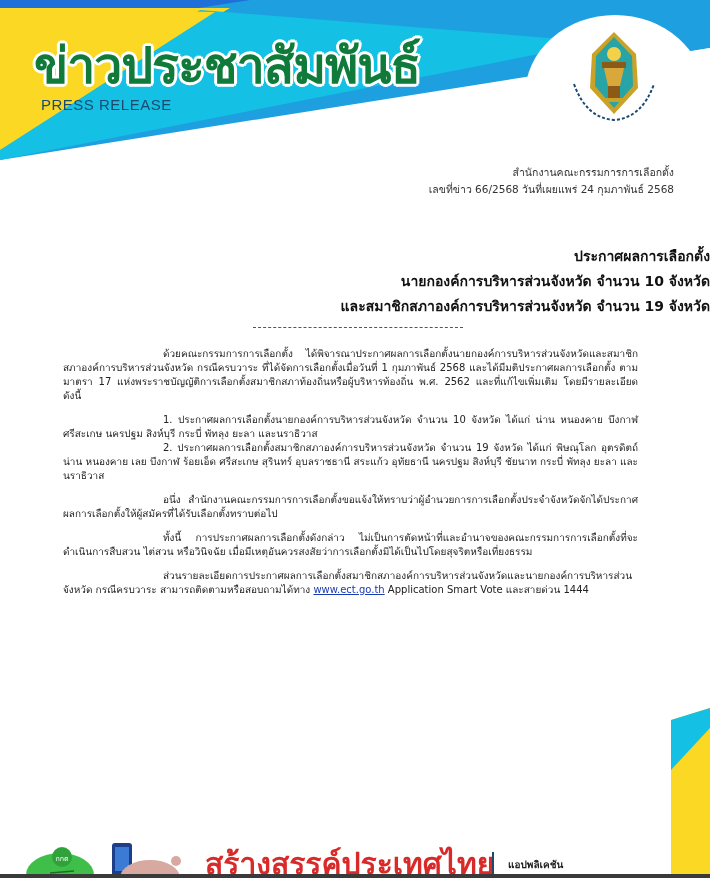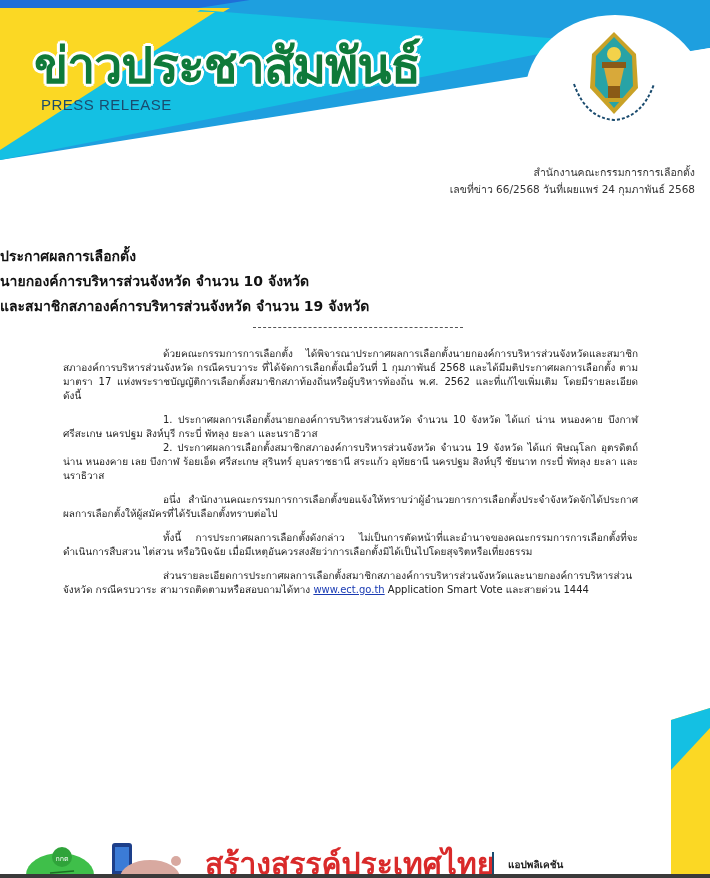--- a/index.html
+++ b/index.html
@@ -7,22 +7,22 @@
          font-family:"DejaVu Sans", "Liberation Sans", sans-serif; color:#222; }
   .banner { position:absolute; left:0; top:0; width:710px; height:160px; overflow:hidden; }
   .banner svg.bg { position:absolute; left:0; top:0; }
   .title-th { position:absolute; left:34px; top:36px; font-family:"DejaVu Sans", sans-serif;
               font-weight:bold; font-size:50px; line-height:60px; color:#0f7a3a; letter-spacing:-1px;
               -webkit-text-stroke:0px; text-shadow: 3px 0 0 #fff, -3px 0 0 #fff, 0 3px 0 #fff, 0 -3px 0 #fff,
               2px 2px 0 #fff, -2px -2px 0 #fff, 2px -2px 0 #fff, -2px 2px 0 #fff; }
   .title-en { position:absolute; left:41px; top:96px; font-family:"Liberation Sans", sans-serif;
               font-size:15px; color:#1a4b6e; letter-spacing:0.5px; }
   .logo { position:absolute; left:566px; top:28px; width:96px; height:96px; }
-  .header-meta { position:absolute; right:15px; top:164px; text-align:right; font-size:10.5px; line-height:17px; color:#333; }
-  .heading { position:absolute; left:0; width:710px; top:244px; text-align:left; font-weight:bold;
+  .header-meta { position:absolute; right:36px; top:164px; text-align:right; font-size:10.5px; line-height:17px; color:#333; }
+  .heading { position:absolute; left:0; width:710px; top:244px; text-align:right; font-weight:bold;
              font-size:14px; line-height:25px; color:#111; }
   .divider { position:absolute; left:253px; top:327px; width:210px; border-top:1px dashed #555; }
   .body { position:absolute; left:63px; width:575px; top:347px; font-size:10px; line-height:14px; color:#222; }
   .body p { margin:0 0 10px 0; text-align:justify; }
   .body p.tight { margin-bottom:0; }
   .indent { text-indent:100px; }
   .link { color:#1a3bb3; text-decoration:underline; }
   .right-strip { position:absolute; left:671px; top:708px; width:39px; height:170px; }
   .footer { position:absolute; left:0; top:835px; width:710px; height:43px; }
   .footer-slogan { position:absolute; left:205px; top:842px; font-size:30px; font-weight:bold;

